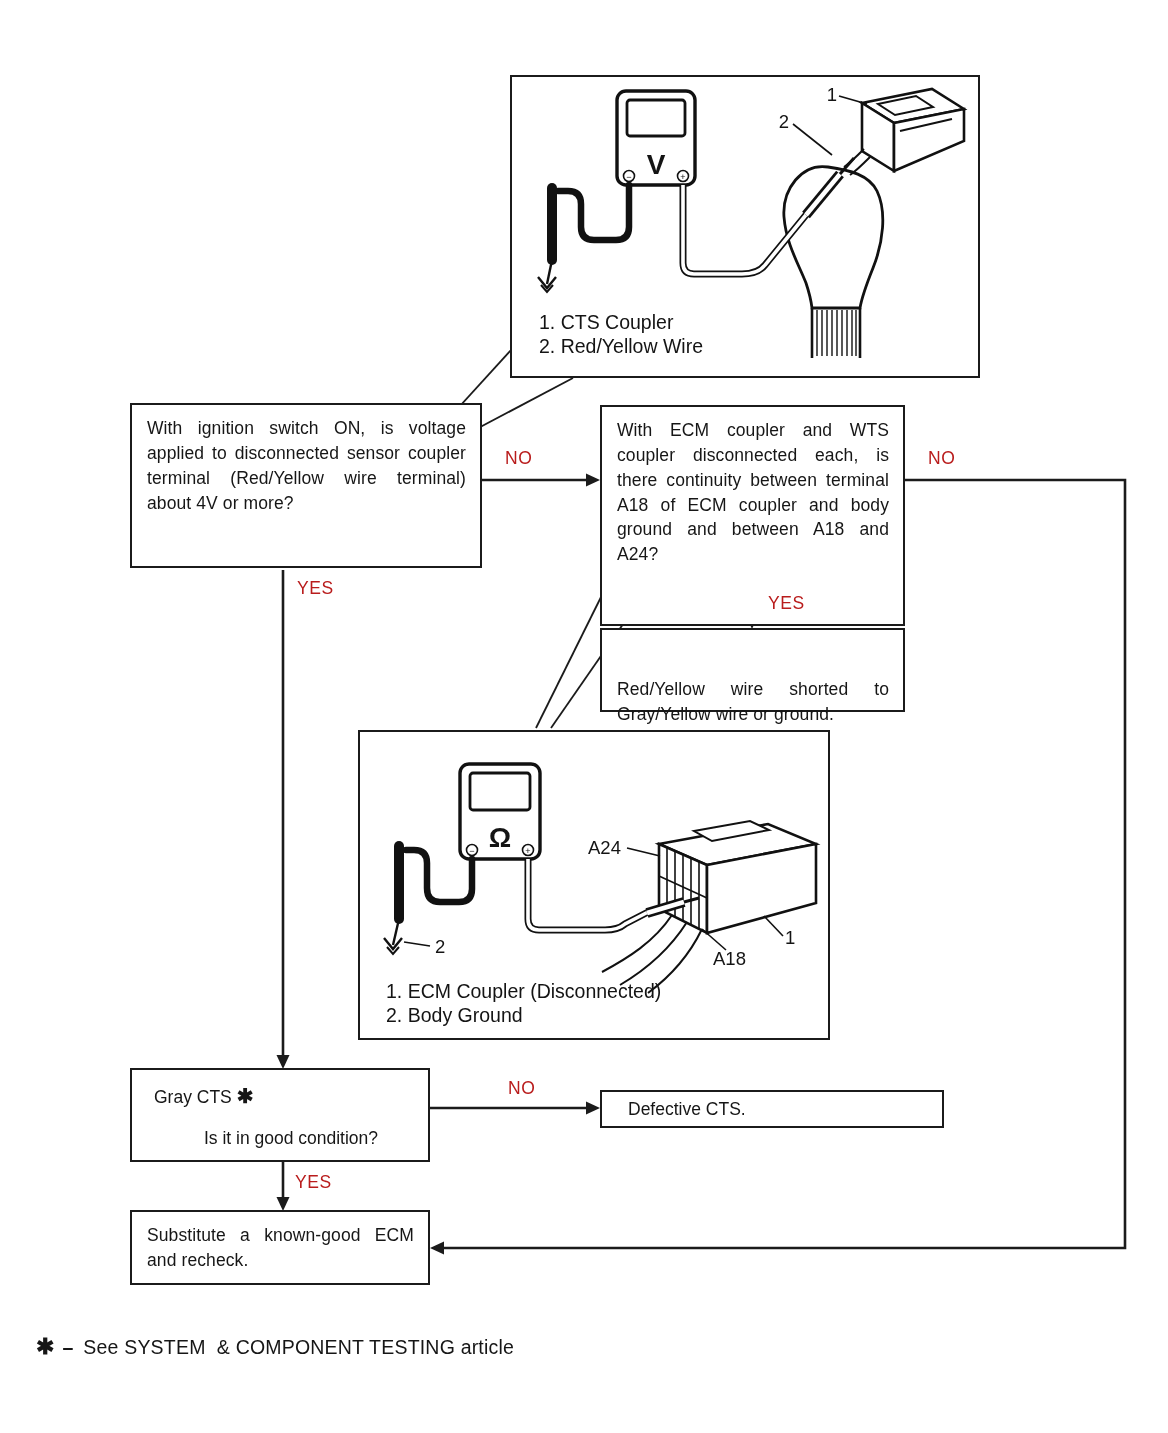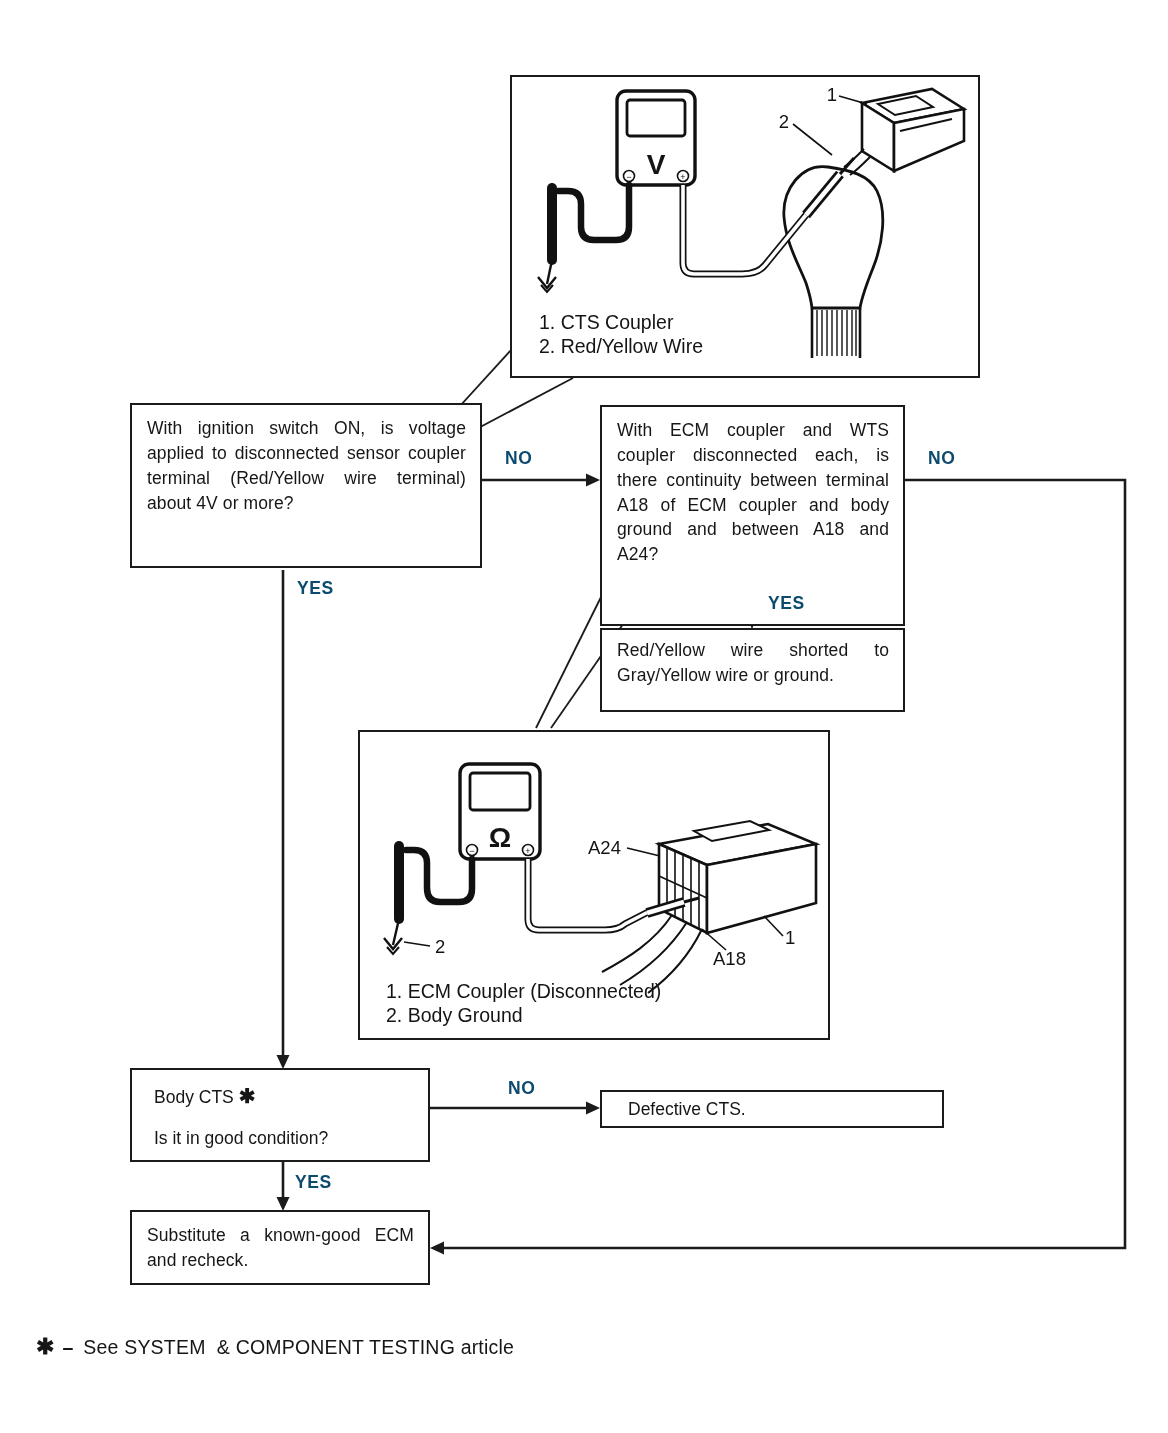--- a/index.html
+++ b/index.html
@@ -3,24 +3,24 @@
 <meta charset="utf-8">
 <style>
   * { margin:0; padding:0; box-sizing:border-box; }
   html,body { background:#ffffff; }
   body { font-family:"Liberation Sans", sans-serif; color:#161616; }
   .page { position:relative; width:1168px; height:1433px; background:#fff; overflow:hidden; }
   .overlay { position:absolute; left:0; top:0; width:1168px; height:1433px; }
   .box { position:absolute; background:#fff; border:2.5px solid #1b1b1b; }
   .illus-box { border-width:2.2px; }
   .qtext { padding:11px 14px 8px 15px; font-size:17.5px; line-height:1.42; text-align:justify; letter-spacing:0.1px; }
-  .flow-label { position:absolute; font-weight:bold; font-size:17.5px; letter-spacing:0.6px; color:#0c4a6e; }
+  .flow-label { position:absolute; font-weight:normal; font-size:17.5px; letter-spacing:0.6px; color:#b91c1c; }
   .check-l1 { padding:14px 0 0 22px; font-size:17.5px; }
   .check-l1 .star { font-weight:bold; font-size:20px; }
-  .check-l2 { padding:20px 0 0 22px; font-size:17.5px; }
+  .check-l2 { padding:20px 0 0 22px; font-size:17.5px;text-align:center; }
   .center-line { display:flex; align-items:center; height:100%; padding-left:26px; font-size:17.5px; }
   .footnote { position:absolute; left:36px; top:1334px; display:flex; align-items:baseline; font-size:19.5px; }
   .footnote .star { font-weight:bold; font-size:22px; margin-right:8px; }
   .footnote .dash { margin-right:10px; font-weight:bold; }
   .footnote .fn-text { white-space:pre; letter-spacing:0.2px;text-align:center; }
   svg text { font-family:"Liberation Sans", sans-serif; fill:#141414; }
   .cap { font-size:19.5px; }
   .ptr { font-size:18.5px; }
   .meter-letter { font-size:28px; font-weight:bold; }
   .term { font-size:9px; }
@@ -126,21 +126,21 @@
 
   <div class="box" style="left:130px;top:403px;width:352px;height:165px;">
     <div class="qtext">With ignition switch ON, is voltage applied to disconnected sensor coupler terminal (Red/Yellow wire terminal) about 4V or more?</div>
   </div>
 
   <div class="box" style="left:600px;top:405px;width:305px;height:221px;">
     <div class="qtext">With ECM coupler and WTS coupler disconnected each, is there continuity between terminal A18 of ECM coupler and body ground and between A18 and A24?</div>
   </div>
 
   <div class="box" style="left:600px;top:628px;width:305px;height:84px;">
-    <div class="qtext" style="padding-top:8px;">Red/Yellow wire shorted to Gray/Yellow wire or ground.</div>
+    <div class="qtext" style="padding-top:8px;margin-top:39px;">Red/Yellow wire shorted to Gray/Yellow wire or ground.</div>
   </div>
 
   <div class="box illus-box" style="left:358px;top:730px;width:472px;height:310px;">
     <svg width="467" height="305" viewBox="0 0 467 305">
 
       <g stroke="#111" fill="#fff">
         <polygon points="299,112 408,92 456,112 347,133" stroke-width="2.6"></polygon>
         <polygon points="334,99 390,89 409,98 352,109" stroke-width="2"></polygon>
         <polygon points="299,112 347,133 347,201 299,177" stroke-width="2.6"></polygon>
         <polygon points="347,133 456,112 456,171 347,201" stroke-width="2.6"></polygon>
@@ -195,21 +195,21 @@
       <line x1="423" y1="204" x2="404" y2="184" stroke="#111" stroke-width="1.6"></line>
       <text class="ptr" x="75" y="221">2</text>
 
       <text class="cap" x="26" y="266">1. ECM Coupler (Disconnected)</text>
       <text class="cap" x="26" y="290">2. Body Ground</text>
     </svg>
   </div>
 
   <div class="box" style="left:130px;top:1068px;width:300px;height:94px;">
     <div class="check-l1">
-      <span>Body CTS</span>
+      <span>Gray CTS</span>
       <span class="star">✱</span>
     </div>
     <div class="check-l2">Is it in good condition?</div>
   </div>
 
   <div class="box" style="left:600px;top:1090px;width:344px;height:38px;">
     <div class="center-line">Defective CTS.</div>
   </div>
 
   <div class="box" style="left:130px;top:1210px;width:300px;height:75px;">

